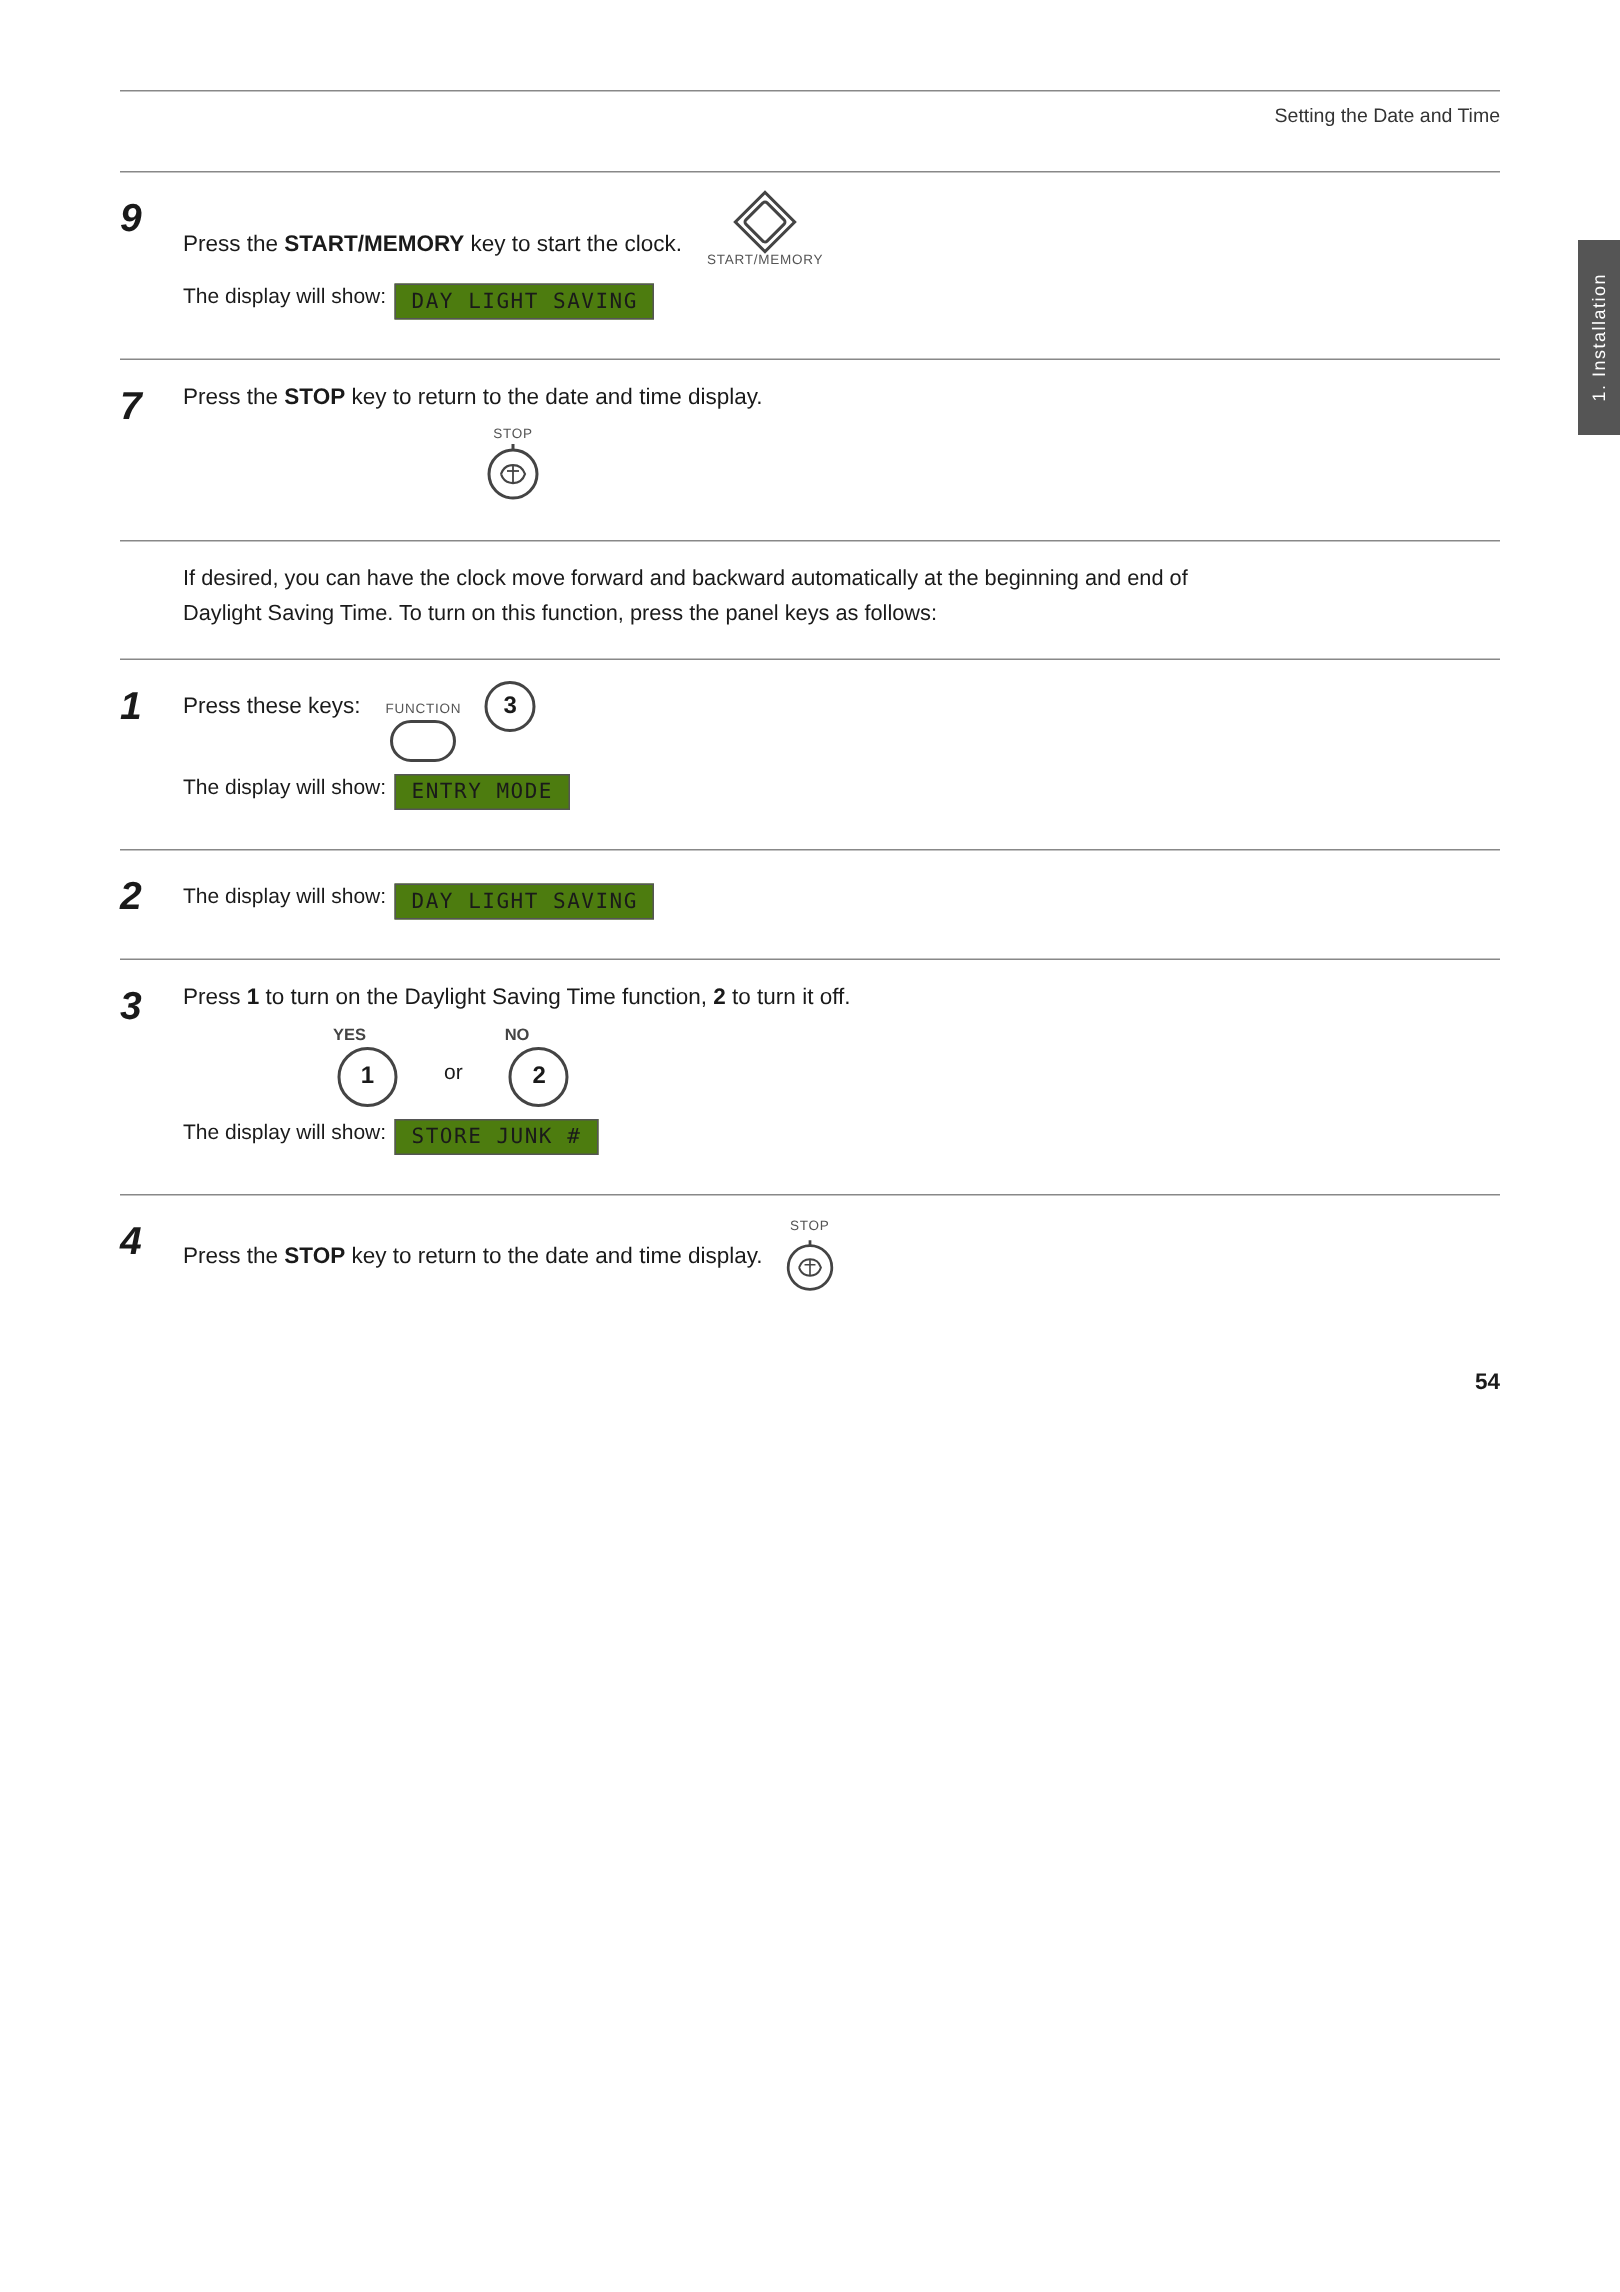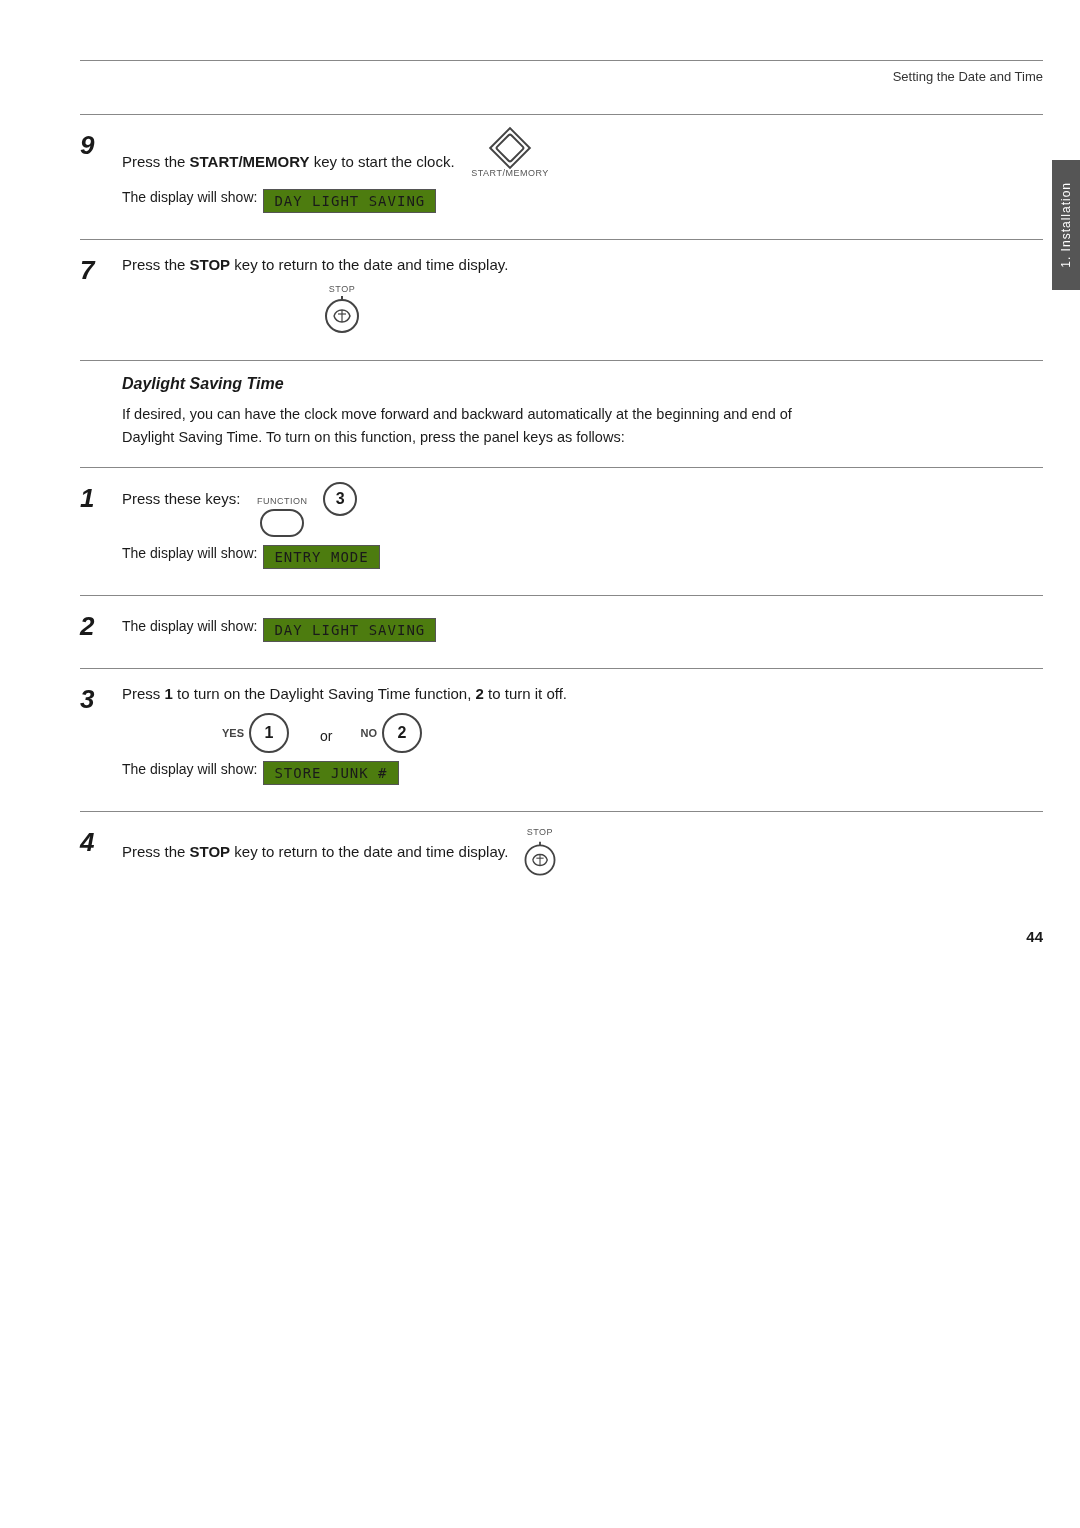--- a/index.html
+++ b/index.html
@@ -11,21 +11,21 @@
       font-family: Arial, Helvetica, sans-serif;
       font-size: 15px;
       color: #1a1a1a;
       position: relative;
     }
 
     .page-wrapper {
       width: 1080px;
       min-height: 1528px;
       position: relative;
-      padding: 60px 37px 60px 80px;
+      padding: 60px 80px 60px 80px;
     }
 
     
     .side-tab {
       position: absolute;
       top: 160px;
       right: 0;
       width: 28px;
       height: 130px;
       background: #555;
@@ -175,22 +175,21 @@
 
     
     .yes-no-row {
       display: flex;
       align-items: flex-end;
       gap: 20px;
       margin: 6px 0;
     }
     .yes-no-group {
       display: flex;
-      flex-direction: row;
-      align-items: center;
+      flex-direction: column;
       gap: 2px;
     }
     .yes-no-label {
       font-size: 11px;
       color: #444;
       font-weight: bold;
     }
 
     
     .dst-heading {
@@ -298,21 +297,20 @@
             <line x1="16" y1="20" x2="24" y2="20" stroke="#444" stroke-width="1.2"></line>
             <line x1="20" y1="16" x2="20" y2="28" stroke="#444" stroke-width="1.2"></line>
           </svg>
         </div>
       </div>
     </div>
   </div>
 
   <div class="section-divider"></div>
   <div style="margin-left: 42px;">
-    <div class="dst-heading">Daylight Saving Time</div>
     <div class="dst-paragraph">If desired, you can have the clock move forward and backward automatically at the beginning and end of Daylight Saving Time. To turn on this function, press the panel keys as follows:</div>
   </div>
 
   <div class="section-divider"></div>
   <div class="step-row">
     <div class="step-number">1</div>
     <div class="step-content">
       <div class="step-text">
         <span>Press these keys:</span>
         &nbsp;&nbsp;
@@ -390,15 +388,15 @@
             <line x1="20" y1="6" x2="20" y2="2" stroke="#444" stroke-width="2"></line>
             <path d="M12,22 Q14,16 20,16 Q26,16 28,22 Q26,28 20,28 Q14,28 12,22" fill="none" stroke="#444" stroke-width="1.5"></path>
             <line x1="16" y1="20" x2="24" y2="20" stroke="#444" stroke-width="1.2"></line>
             <line x1="20" y1="16" x2="20" y2="28" stroke="#444" stroke-width="1.2"></line>
           </svg>
         </span>
       </div>
     </div>
   </div>
 
-  <div class="page-number">44</div>
+  <div class="page-number">54</div>
 
 </div>
 
 </body></html>

